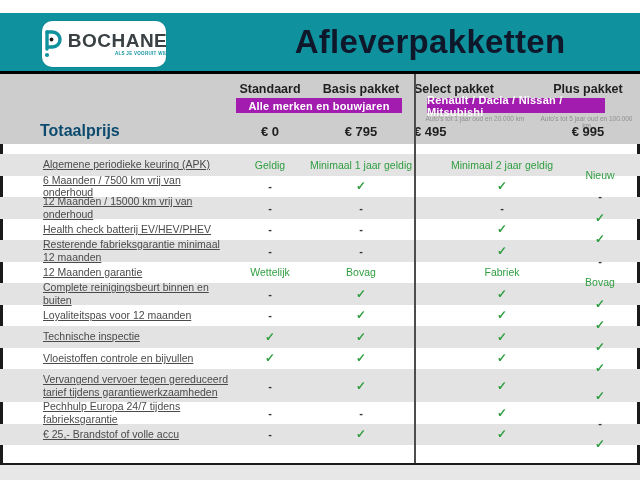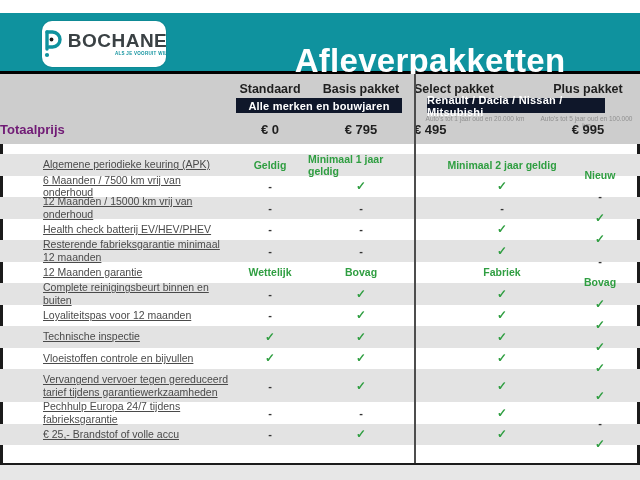--- a/index.html
+++ b/index.html
@@ -8,60 +8,60 @@
 
   
   .banner{position:absolute;left:0;top:13px;width:640px;height:58px;background:#0f929e;border-bottom:3px solid #000000;}
   .logo-box{position:absolute;left:42px;top:8px;width:124px;height:46px;background:#ffffff;border-radius:10px;
             display:flex;align-items:center;justify-content:center;gap:5px;box-shadow:0 0 0 1px rgba(0,0,0,.05);}
   .logo-icon{flex:0 0 auto;}
   .logo-txt-wrap{display:flex;flex-direction:column;line-height:1;}
   .logo-name{font-size:19px;font-weight:bold;color:#3a4144;letter-spacing:.5px;}
   .logo-tag{font-size:4.5px;font-weight:bold;color:#0f929e;text-align:right;margin-top:2px;letter-spacing:.3px;}
   .title{position:absolute;left:230px;right:10px;top:0;height:58px;display:flex;align-items:center;justify-content:center;
-         color:#ffffff;font-size:33px;font-weight:bold;letter-spacing:.3px;margin-top:19px;}
+         color:#0f172a;font-size:33px;font-weight:bold;letter-spacing:.3px;}
 
   
   .main{position:absolute;left:0;top:74px;width:640px;height:391px;box-sizing:border-box;background:#ffffff;
         border-left:3px solid #1b1b1b;border-right:3px solid #1b1b1b;border-bottom:2px solid #1b1b1b;}
   .vdivider{position:absolute;left:411px;top:0;bottom:0;width:2px;background:#4d4d4d;z-index:6;}
 
   
   .head{position:relative;height:70px;margin:0 -3px;background:#cdcdcd;z-index:2;}
   .frow{display:flex;}
   .c-label{flex:0 0 232px;}
   .c-s{flex:0 0 76px;text-align:center;}
   .c-b{flex:0 0 106px;text-align:center;}
   .c-sel{flex:0 0 122px;}
   .c-p{flex:1;text-align:center;}
   .cols-row{position:absolute;left:0;top:8px;width:100%;}
   .colhead{font-size:12.5px;font-weight:bold;color:#1f1f1f;}
-  .badge{position:absolute;top:24px;height:15px;background:#0f172a;color:#ffffff;font-size:11px;font-weight:bold;
+  .badge{position:absolute;top:24px;height:15px;background:#a21caf;color:#ffffff;font-size:11px;font-weight:bold;
          display:flex;align-items:center;justify-content:center;letter-spacing:.2px;}
   .badge-left{left:236px;width:166px;}
   .badge-right{left:427px;width:178px;}
   .caption{position:absolute;top:41px;font-size:6.5px;color:#8f8f8f;text-align:center;}
   .cap-select{left:414px;width:122px;}
   .cap-plus{left:536px;width:101px;}
   .price-row{position:absolute;left:0;top:48px;width:100%;align-items:center;}
-  .totaal{font-size:13px;font-weight:bold;color:#701a75;box-sizing:border-box;}
+  .totaal{font-size:16px;font-weight:bold;color:#0c4a6e;padding-left:40px;box-sizing:border-box;}
   .price{font-size:13px;font-weight:bold;color:#1f1f1f;}
 
   .gap{height:10px;background:#ffffff;}
 
   
   .rows{position:relative;z-index:1;}
   .row{display:flex;align-items:center;height:21.5px;background:#ffffff;}
   .row.tall{height:33px;}
   .rows .row:nth-child(odd){background:#e3e3e3;margin:0 -3px;padding:0 3px;}
   .flabel{flex:0 0 229px;font-size:10.5px;color:#4a4a4a;padding-left:40px;box-sizing:border-box;line-height:1.2;text-decoration:underline;}
   .v{display:flex;align-items:center;justify-content:center;}
   .v.check{color:#2f9e41;font-weight:bold;font-size:12px;}
   .v.dash{color:#333333;font-weight:bold;font-size:11px;}
-  .v.txt{color:#2f9e41;font-weight:bold;font-size:10.5px;}
+  .v.txt{color:#2f9e41;font-weight:normal;font-size:10.5px;}
   .r-s{flex:0 0 76px;}
   .r-b{flex:0 0 106px;}
   .r-sel{flex:0 0 122px;padding-left:27px;}
   .r-p{flex:1;margin-top:20px;}
 
   .endrow{height:18px;background:#ffffff;}
   .below{position:absolute;left:0;top:465px;width:640px;height:15px;background:#e7e7e7;}
 </style>
 </head>
 <body>

